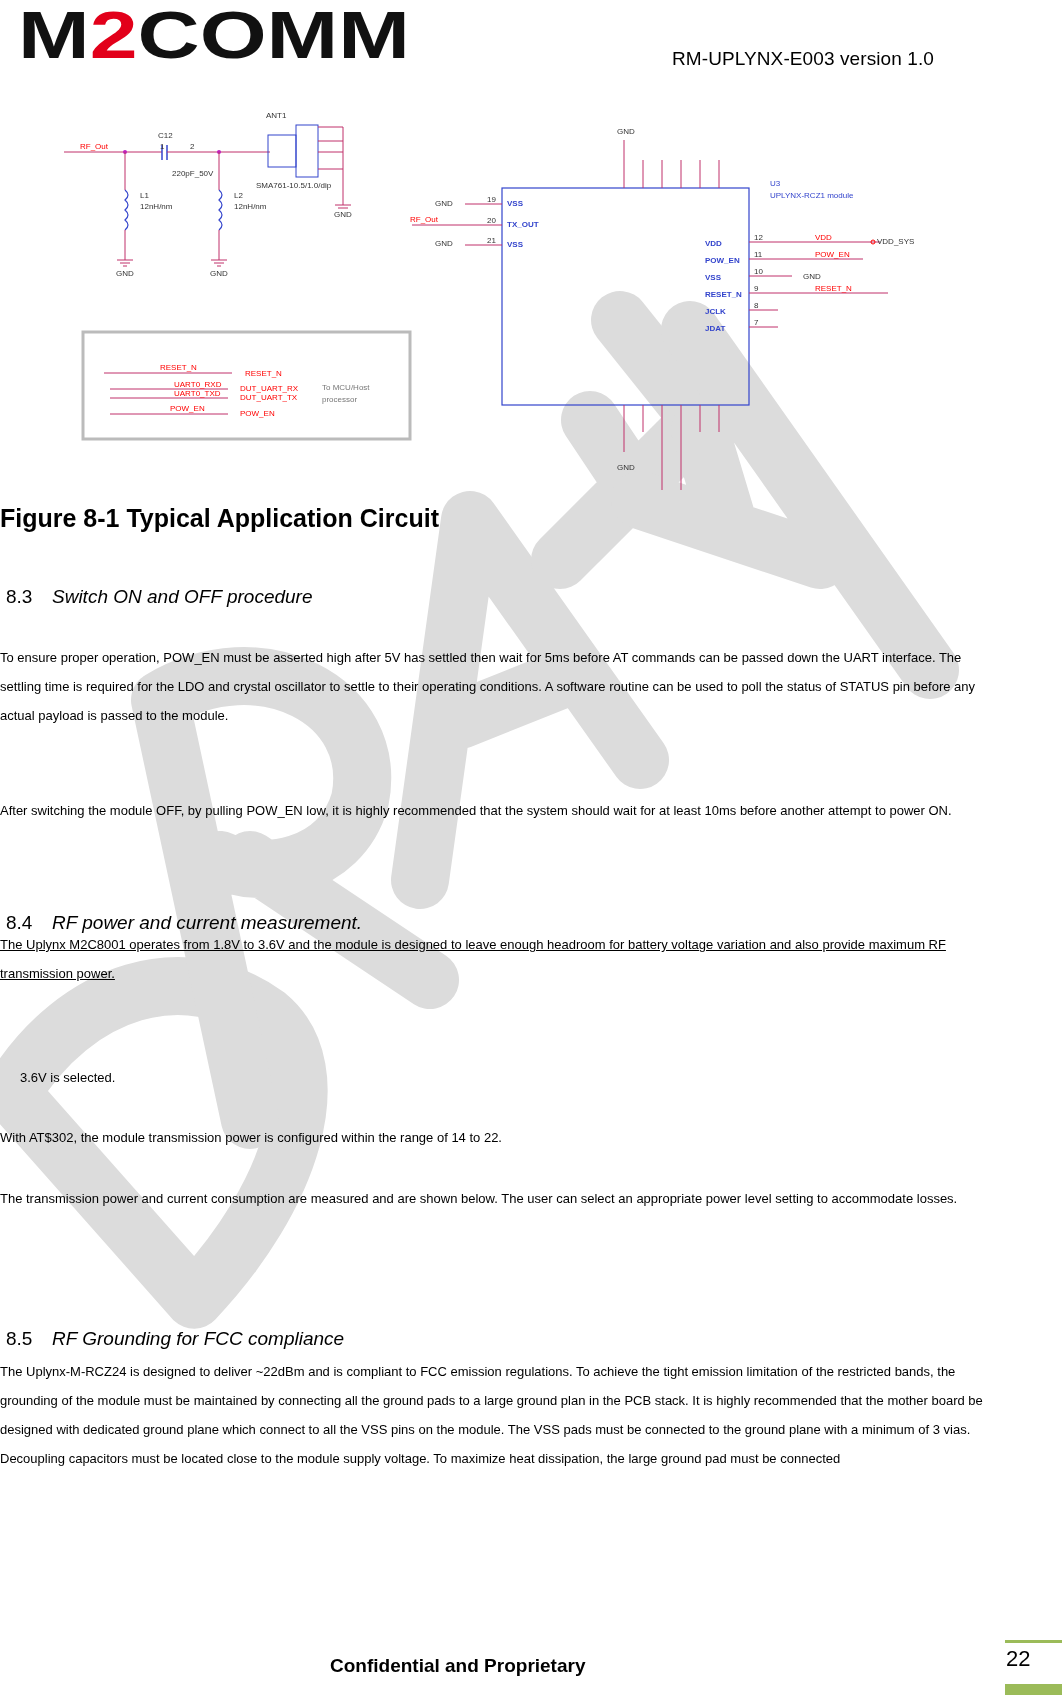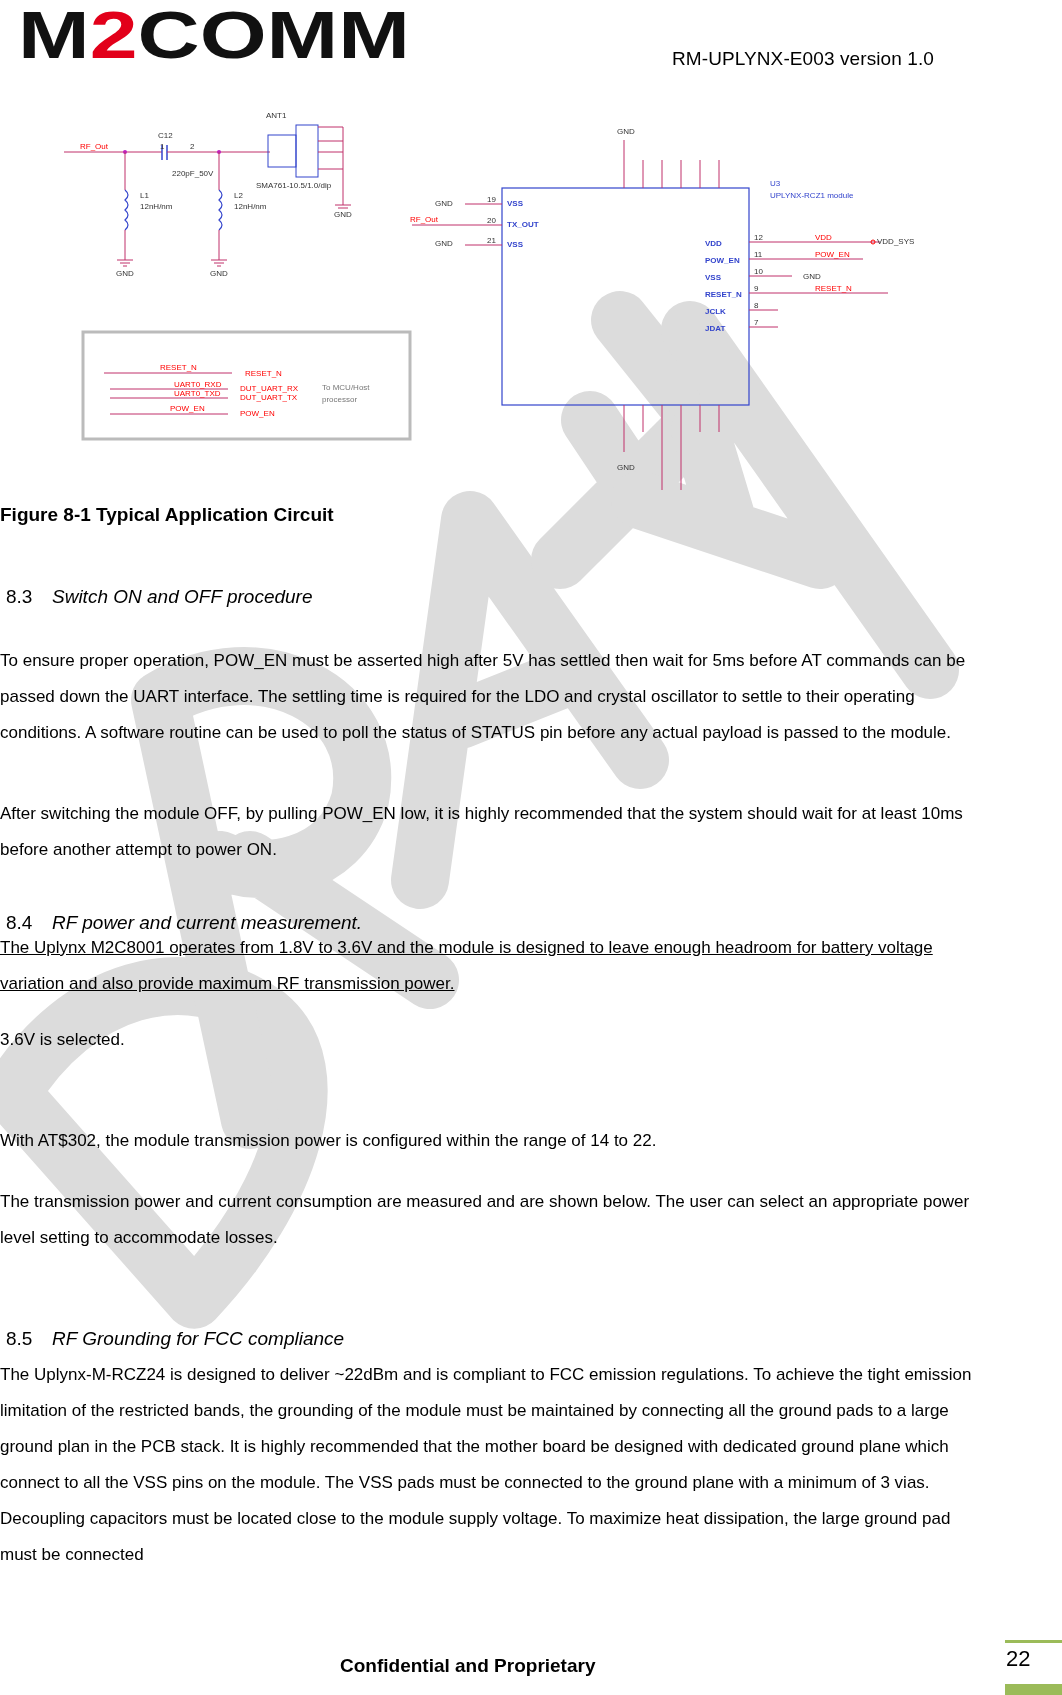--- a/index.html
+++ b/index.html
@@ -2,27 +2,27 @@
 <html><head>
 <meta charset="utf-8">
 <style>
   html, body { margin: 0; padding: 0; background: #ffffff; }
   body { width: 1062px; height: 1695px; position: relative; overflow: hidden;
          font-family: "Liberation Sans", sans-serif; color: #000; }
   .page { position: absolute; left: 0; top: 0; width: 1062px; height: 1298px; }
   .logo { position: absolute; left: 18px; top: 6px; height: 60px; }
   .doc-id { position: absolute; left: 672px; top: 48px; font-size: 19px; letter-spacing: 0.1px; }
   .schematic { position: absolute; left: 60px; top: 110px; width: 900px; height: 390px; }
-  .caption { position: absolute; left: 0; top: 504px; font-size: 19px; font-weight: bold; }
+  .caption { position: absolute; left: 0; top: 504px; font-size: 25px; font-weight: bold; }
   .heading { position: absolute; left: 0; font-size: 19px; }
   .heading .num { display: inline-block; width: 46px; padding-left: 6px; }
   .heading .title { font-style: italic; }
-  .para { position: absolute; left: 0; width: 985px; font-size: 17px; line-height: 36px; }
+  .para { position: absolute; left: 0; width: 985px; font-size: 13px; line-height: 29px; }
   .watermark { position: absolute; left: 0; top: 0; width: 1062px; height: 1695px; pointer-events: none; }
-  .footer-text { position: absolute; left: 340px; top: 1655px; font-size: 19px; font-weight: bold; }
+  .footer-text { position: absolute; left: 330px; top: 1655px; font-size: 19px; font-weight: bold; }
   .page-num { position: absolute; left: 1006px; top: 1646px; font-size: 22px; }
   .page-bar-top { position: absolute; left: 1005px; top: 1640px; width: 57px; height: 3px; background: #9bbb59; }
   .page-bar-bottom { position: absolute; left: 1005px; top: 1684px; width: 57px; height: 11px; background: #9bbb59; }
   svg text { font-family: "Liberation Sans", sans-serif; }
 </style>
 </head>
 <body>
 
 <div class="page">
 
@@ -177,21 +177,21 @@
   <div class="heading" style="top:586px;">
     <span class="num">8.3</span><span class="title">Switch ON and OFF procedure</span>
   </div>
   <div class="para" style="top:643px;">To ensure proper operation, POW_EN must be asserted high after 5V has settled then wait for 5ms before AT commands can be passed down the UART interface. The settling time is required for the LDO and crystal oscillator to settle to their operating conditions. A software routine can be used to poll the status of STATUS pin before any actual payload is passed to the module.</div>
   <div class="para" style="top:796px;">After switching the module OFF, by pulling POW_EN low, it is highly recommended that the system should wait for at least 10ms before another attempt to power ON.</div>
 
   <div class="heading" style="top:912px;">
     <span class="num">8.4</span><span class="title">RF power and current measurement.</span>
   </div>
   <div class="para" style="top:930px;text-decoration:underline;">The Uplynx M2C8001 operates from 1.8V to 3.6V and the module is designed to leave enough headroom for battery voltage variation and also provide maximum RF transmission power.</div>
-  <div class="para" style="top:1022px;">3.6V is selected.</div>
+  <div class="para" style="top:1063px;margin-left:20px;">3.6V is selected.</div>
   <div class="para" style="top:1123px;">With AT$302, the module transmission power is configured within the range of 14 to 22.</div>
   <div class="para" style="top:1184px;">The transmission power and current consumption are measured and are shown below. The user can select an appropriate power level setting to accommodate losses.</div>
 
   <div class="heading" style="top:1300px;margin-top:28px;">
     <span class="num">8.5</span><span class="title">RF Grounding for FCC compliance</span>
   </div>
   <div class="para" style="top:1357px;">The Uplynx-M-RCZ24 is designed to deliver ~22dBm and is compliant to FCC emission regulations. To achieve the tight emission limitation of the restricted bands, the grounding of the module must be maintained by connecting all the ground pads to a large ground plan in the PCB stack. It is highly recommended that the mother board be designed with dedicated ground plane which connect to all the VSS pins on the module. The VSS pads must be connected to the ground plane with a minimum of 3 vias. Decoupling capacitors must be located close to the module supply voltage. To maximize heat dissipation, the large ground pad must be connected</div>
 
   <div class="footer-text">Confidential and Proprietary</div>
   <div class="page-bar-top"></div>

